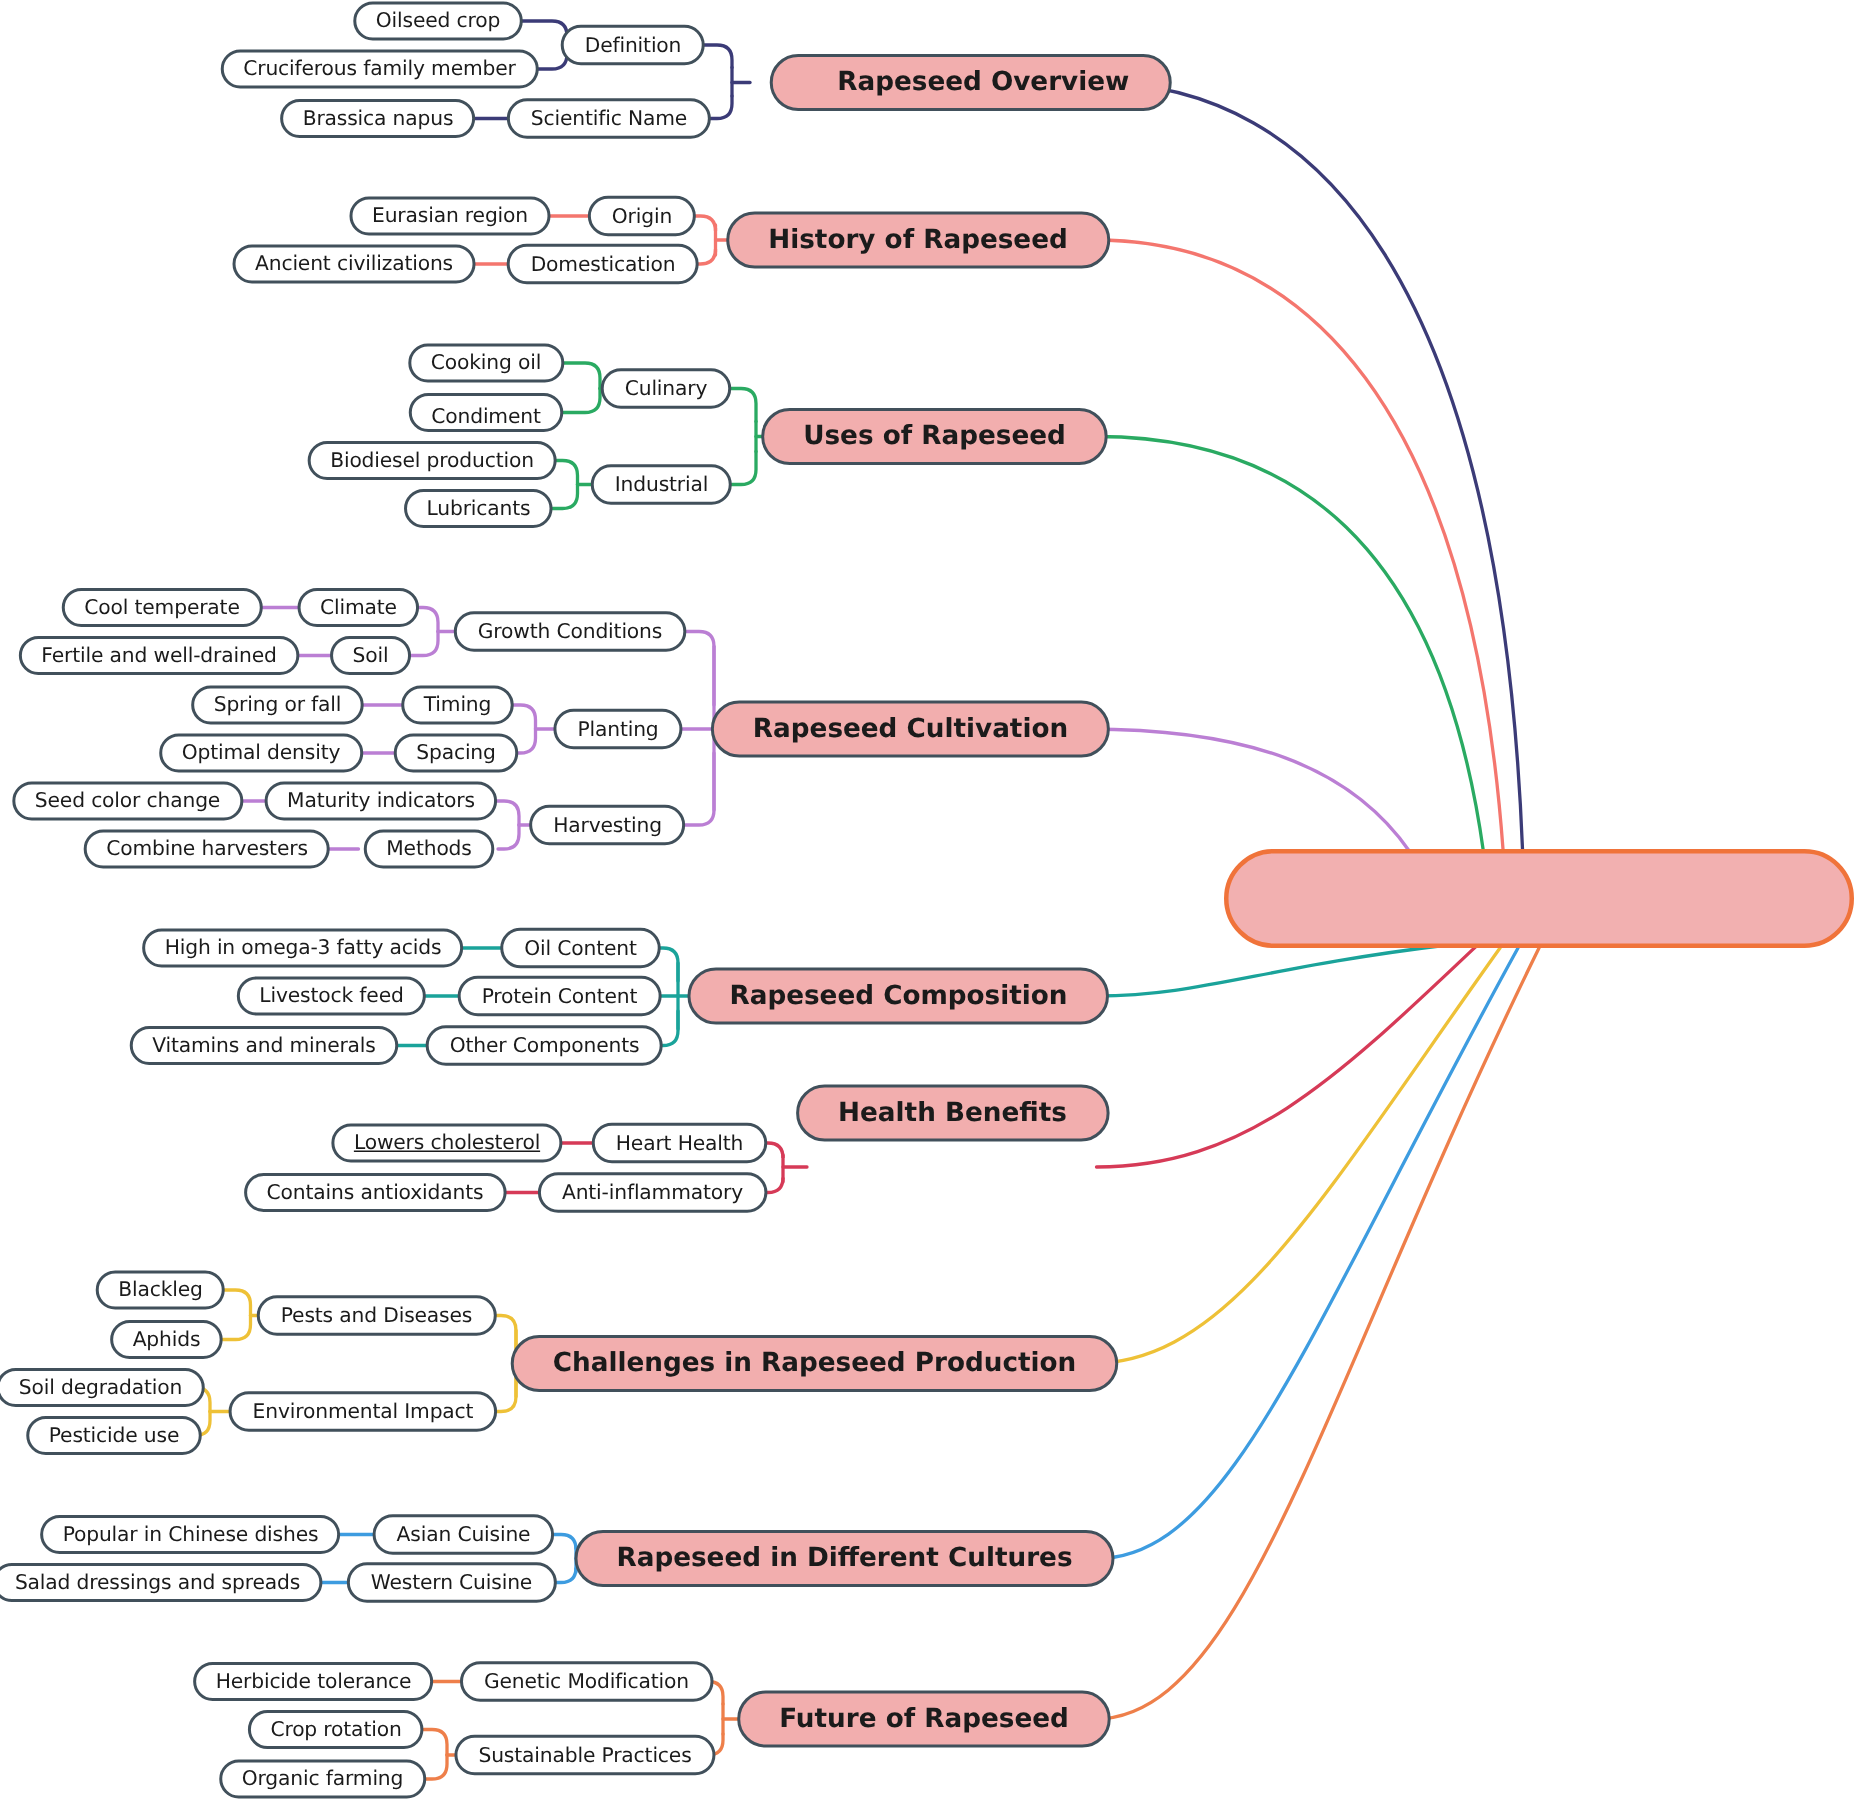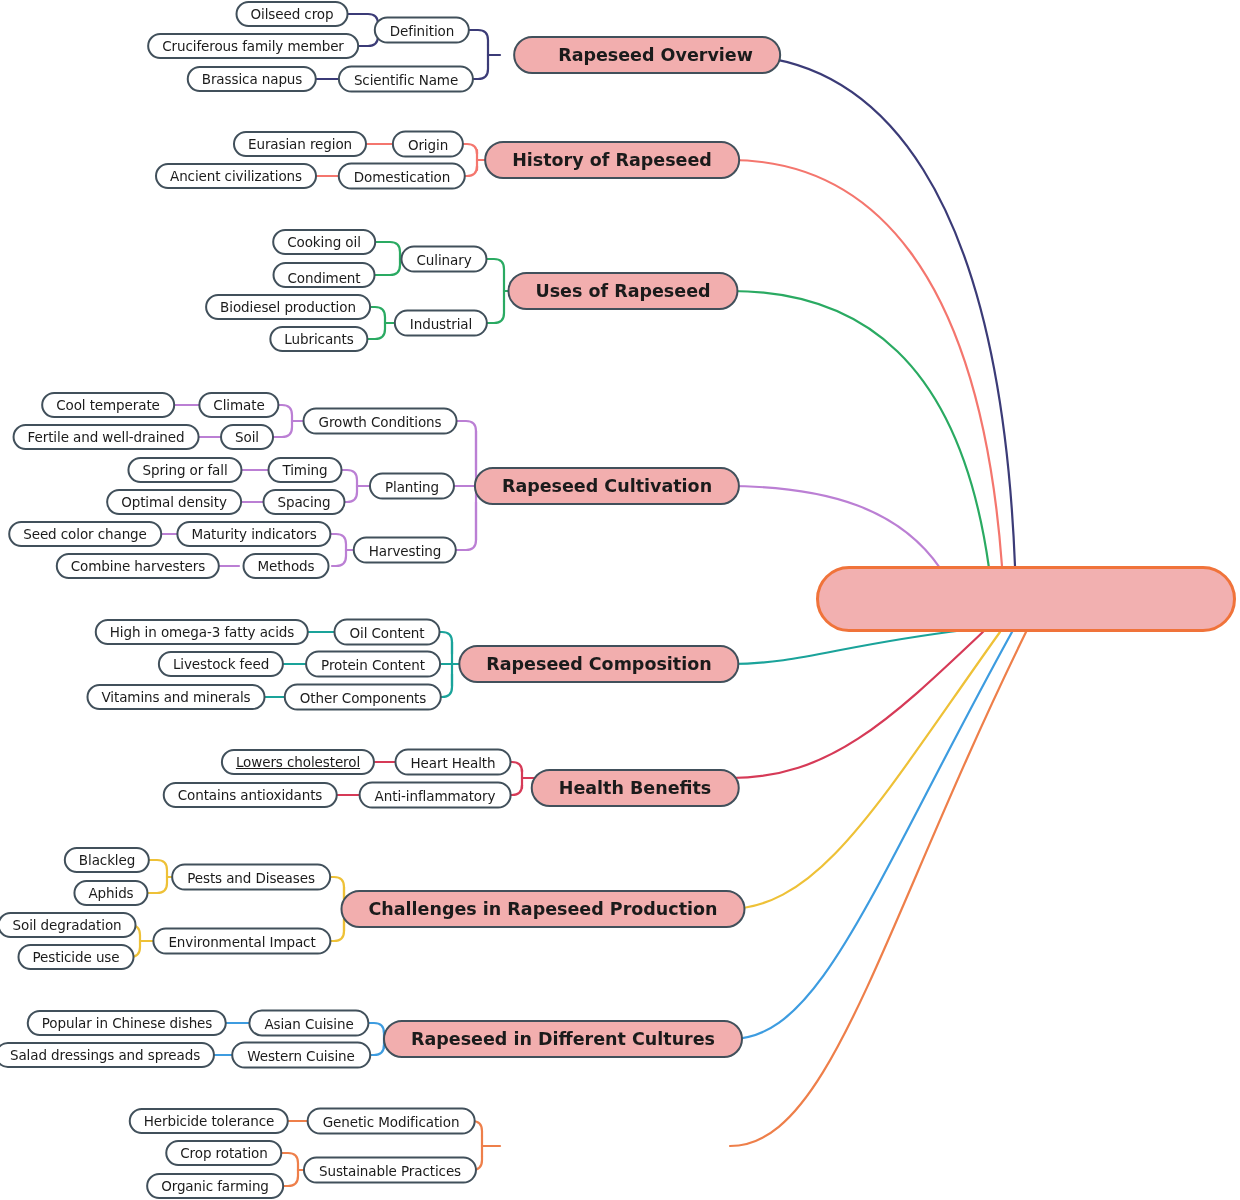--- a/index.html
+++ b/index.html
@@ -321,21 +321,21 @@
   <div class="node leaf" style="left:202px; top:632px;">
     <span>High in omega-3 fatty acids</span>
     </div>
   <div class="node leaf" style="left:221px; top:664px;">
     <span>Livestock feed</span>
     </div>
   <div class="node leaf" style="left:176px; top:697px;">
     <span>Vitamins and minerals</span>
     </div>
 
-  <div class="node branch" style="left:635px; top:788px;justify-content:center;">
+  <div class="node branch" style="left:635px; top:742px;justify-content:center;">
     <span>Health Benefits</span>
     </div>
   <div class="node mid" style="left:453px; top:762px;">
     <span>Heart Health</span>
     </div>
   <div class="node mid" style="left:435px; top:795px;">
     <span>Anti-inflammatory</span>
     </div>
   <div class="node leaf" style="left:298px; top:762px;text-decoration:underline;">
     <span>Lowers cholesterol</span>
@@ -375,20 +375,23 @@
   <div class="node mid" style="left:301px; top:1055px;">
     <span>Western Cuisine</span>
     </div>
   <div class="node leaf" style="left:127px; top:1023px;">
     <span>Popular in Chinese dishes</span>
     </div>
   <div class="node leaf" style="left:105px; top:1055px;">
     <span>Salad dressings and spreads</span>
     </div>
 
+  <div class="node branch" style="left:616px; top:1146px;">
+    <span>Future of Rapeseed</span>
+    </div>
   <div class="node mid" style="left:391px; top:1121px;">
     <span>Genetic Modification</span>
     </div>
   <div class="node mid" style="left:390px; top:1170px;">
     <span>Sustainable Practices</span>
     </div>
   <div class="node leaf" style="left:209px; top:1121px;">
     <span>Herbicide tolerance</span>
     </div>
   <div class="node leaf" style="left:224px; top:1153px;">

